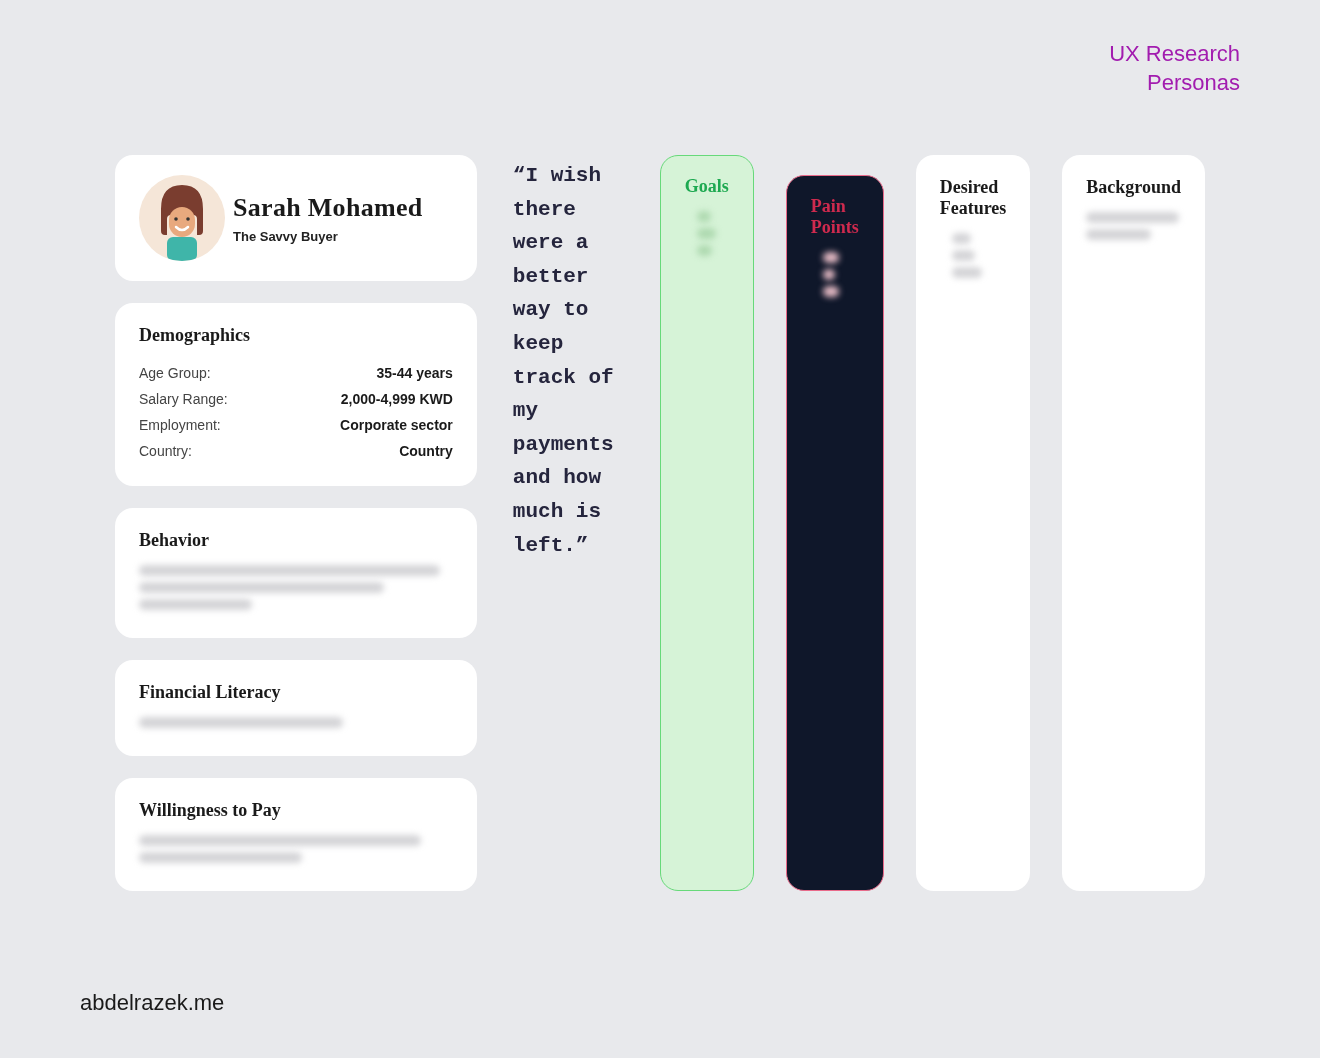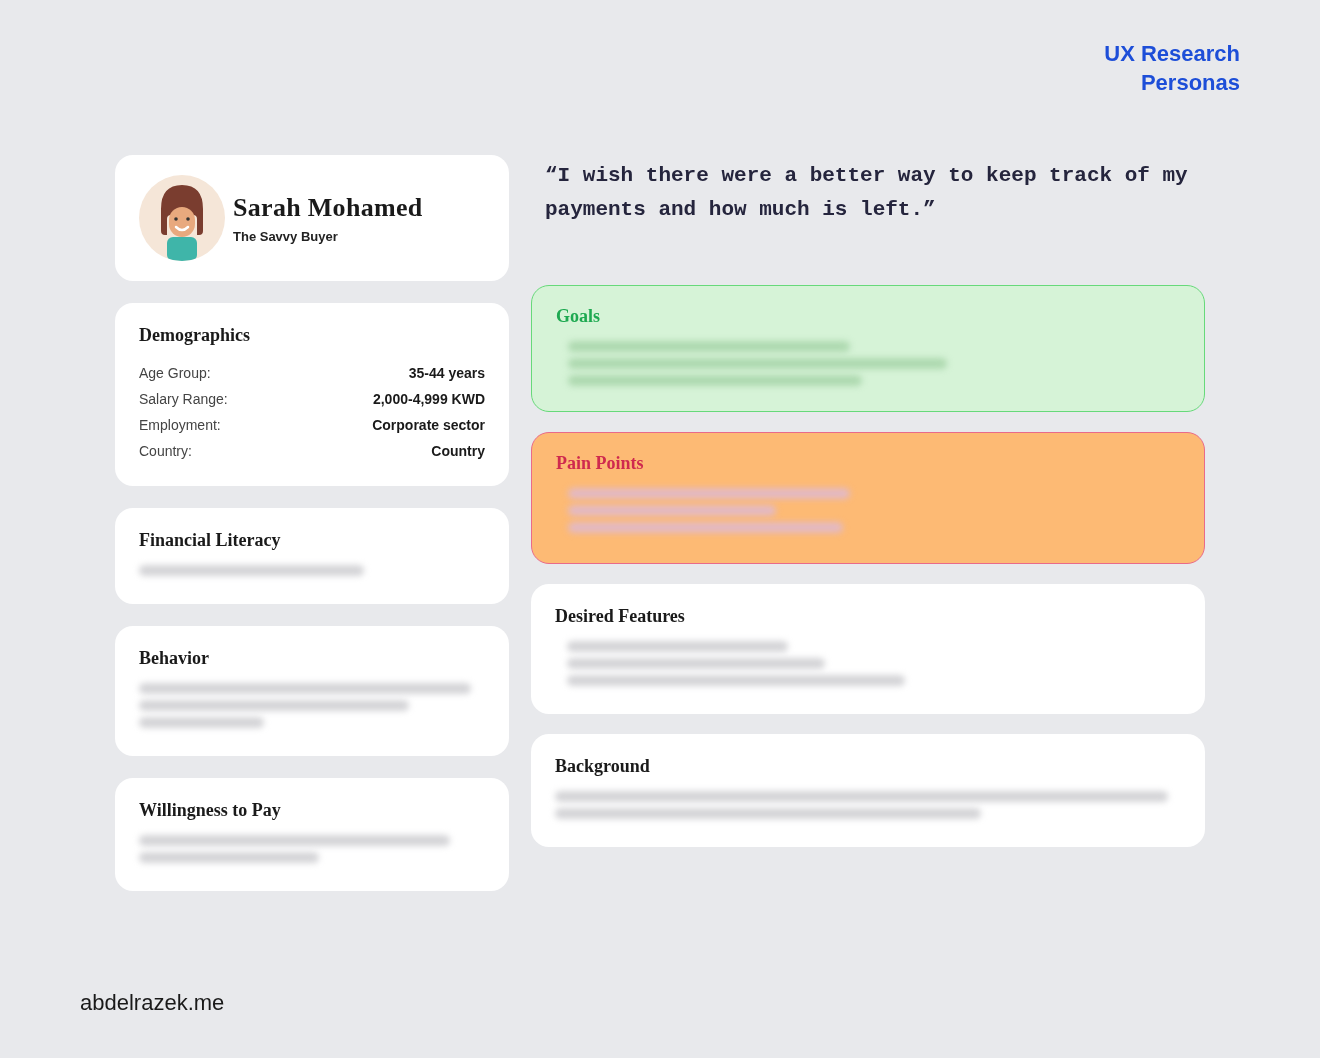--- a/index.html
+++ b/index.html
@@ -12,34 +12,34 @@
     color: #1a1a1a;
   }
   .header {
     position: absolute;
     top: 40px;
     right: 80px;
     text-align: right;
   }
   .header-title {
     font-size: 22px;
-    font-weight: 700;
-    color: #1d4ed8;
+    font-weight: 400;
+    color: #a21caf;
     line-height: 1.3;
   }
   .container {
     position: absolute;
     top: 155px;
     left: 115px;
     right: 115px;
     display: flex;
     gap: 22px;
   }
   .left-col { width: 394px; display: flex; flex-direction: column; gap: 22px; }
-  .right-col { flex: 1; display: flex; flex-direction: column; gap: 20px; }
+  .right-col { flex: 1; display: flex; flex-direction: row; gap: 32px; }
 
   .card {
     background: #fff;
     border-radius: 18px;
     padding: 22px 24px;
   }
   .persona-card {
     display: flex;
     align-items: center;
     gap: 8px;
@@ -100,24 +100,25 @@
   .goals-card {
     background: #d6f3d7;
     border: 1.5px solid #67d97a;
     border-radius: 18px;
     padding: 20px 24px 19px;
   }
   .goals-title { color:#1ea951; font-size:18px; font-weight:800; font-family:Georgia,serif; margin-bottom:14px;}
   .goals-card .blur-line { background:#aed9b0; }
 
   .pain-card {
-    background: #fdba74;
+    background: #0f172a;
     border: 1.5px solid #e96a8a;
     border-radius: 18px;
     padding: 20px 24px 24px;
+    margin-top: 20px;
   }
   .pain-title { color:#cf2a4e; font-size:18px; font-weight:800; font-family:Georgia,serif; margin-bottom:14px;}
   .pain-card .blur-line { background:#e3b9c3; }
 
   .blur-stack { padding-left: 12px; }
 
   .footer {
     position:absolute;
     left: 80px;
     bottom: 42px;
@@ -171,29 +172,29 @@
           <span class="demo-value">Corporate sector</span>
         </div>
         <div class="demo-row">
           <span class="demo-label">Country:</span>
           <span class="demo-value">Country</span>
         </div>
       </div>
     </div>
 
     <div class="card">
-      <div class="section-title">Financial Literacy</div>
-      <div class="blur-line" style="width:65%"></div>
-    </div>
-
-    <div class="card">
       <div class="section-title">Behavior</div>
       <div class="blur-line" style="width:96%"></div>
       <div class="blur-line" style="width:78%"></div>
       <div class="blur-line" style="width:36%"></div>
+    </div>
+
+    <div class="card">
+      <div class="section-title">Financial Literacy</div>
+      <div class="blur-line" style="width:65%"></div>
     </div>
 
     <div class="card">
       <div class="section-title">Willingness to Pay</div>
       <div class="blur-line" style="width:90%"></div>
       <div class="blur-line" style="width:52%"></div>
     </div>
 
   </div>
 

